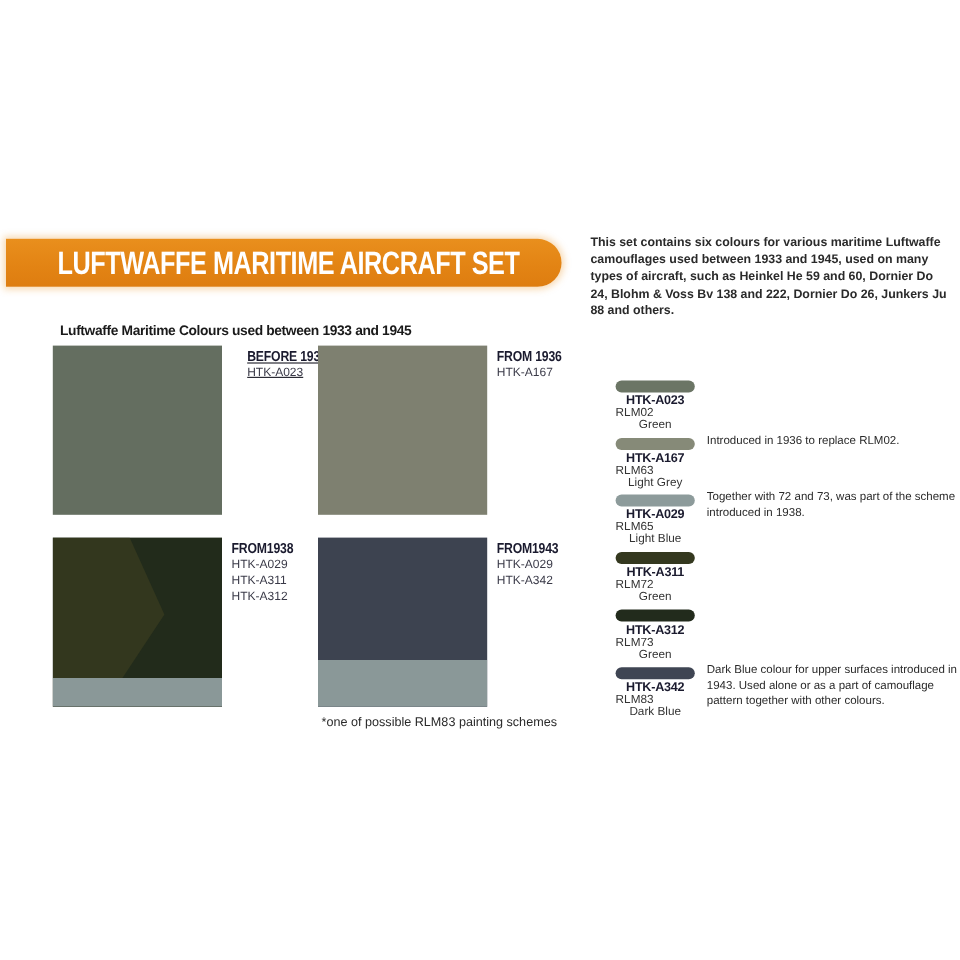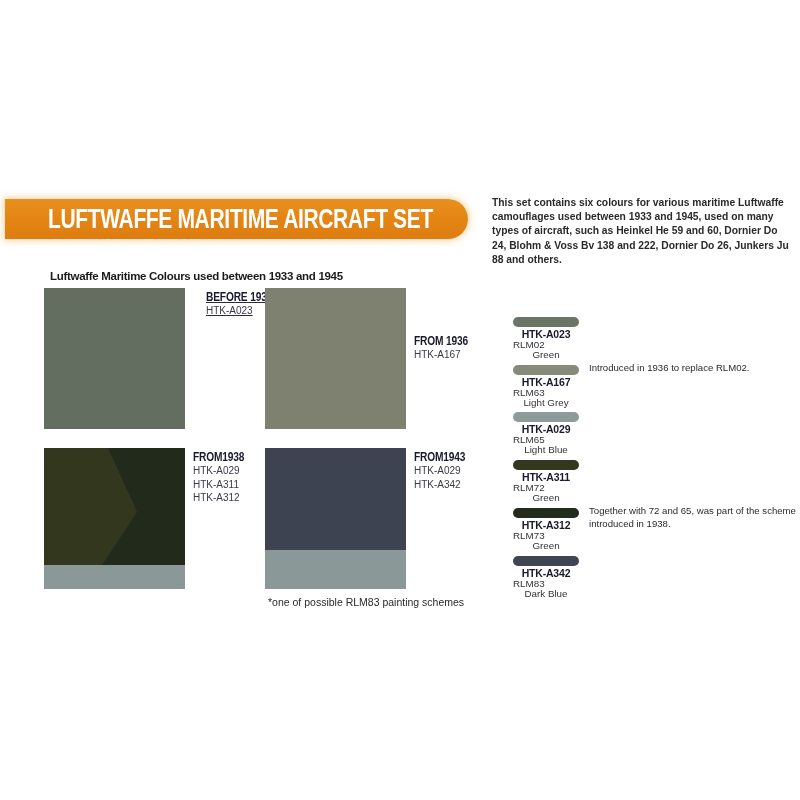--- a/index.html
+++ b/index.html
@@ -54,21 +54,21 @@
 <div class="subtitle">Luftwaffe Maritime Colours used between 1933 and 1945</div>
 <div class="intro">This set contains six colours for various maritime Luftwaffe camouflages used between 1933 and 1945, used on many types of aircraft, such as Heinkel He 59 and 60, Dornier Do 24, Blohm &amp; Voss Bv 138 and 222, Dornier Do 26, Junkers Ju 88 and others.</div>
 
 <div class="swatch" style="left:44px; top:288px; background:#646e60;"></div>
 <div class="swatch-label" style="left:206px; top:291px;text-decoration:underline;">
   <span class="era">BEFORE 1936</span>
   <span class="code">HTK-A023</span>
 </div>
 
 <div class="swatch" style="left:265px; top:288px; background:#7e8070;"></div>
-<div class="swatch-label" style="left:414px; top:291px;margin-top:44px;">
+<div class="swatch-label" style="left:414px; top:291px;">
   <span class="era">FROM 1936</span>
   <span class="code">HTK-A167</span>
 </div>
 
 <div class="swatch" style="left:44px; top:448px; background:#222b1b;">
   <svg width="141" height="141" viewBox="0 0 141 141" style="position:absolute;left:0;top:0;">
     <polygon points="0,0 64,0 93,64 58,117 0,117" fill="#33371e"></polygon>
     <rect x="0" y="117" width="141" height="24" fill="#8a9898"></rect>
   </svg>
 </div>
@@ -103,35 +103,36 @@
   <div class="pill-rlm">RLM63</div>
   <div class="pill-name">Light Grey</div>
   <div class="pill-desc">Introduced in 1936 to replace RLM02.</div>
 </div>
 
 <div class="color-row" style="top:412px;">
   <div class="pill" style="background:#8d9b9b;"></div>
   <div class="pill-code">HTK-A029</div>
   <div class="pill-rlm">RLM65</div>
   <div class="pill-name">Light Blue</div>
+  <div class="pill-desc">Together with 72 and 73, was part of the scheme introduced in 1938.</div>
 </div>
 
 <div class="color-row" style="top:460px;">
   <div class="pill" style="background:#34381f;"></div>
   <div class="pill-code">HTK-A311</div>
   <div class="pill-rlm">RLM72</div>
   <div class="pill-name">Green</div>
 </div>
 
 <div class="color-row" style="top:508px;">
   <div class="pill" style="background:#222b1c;"></div>
   <div class="pill-code">HTK-A312</div>
   <div class="pill-rlm">RLM73</div>
   <div class="pill-name">Green</div>
-  <div class="pill-desc">Together with 72 and 65, was part of the scheme introduced in 1938.</div>
 </div>
 
 <div class="color-row" style="top:556px;">
   <div class="pill" style="background:#3f4553;"></div>
   <div class="pill-code">HTK-A342</div>
   <div class="pill-rlm">RLM83</div>
   <div class="pill-name">Dark Blue</div>
+  <div class="pill-desc">Dark Blue colour for upper surfaces introduced in 1943. Used alone or as a part of camouflage pattern together with other colours.</div>
 </div>
 
 </body></html>

